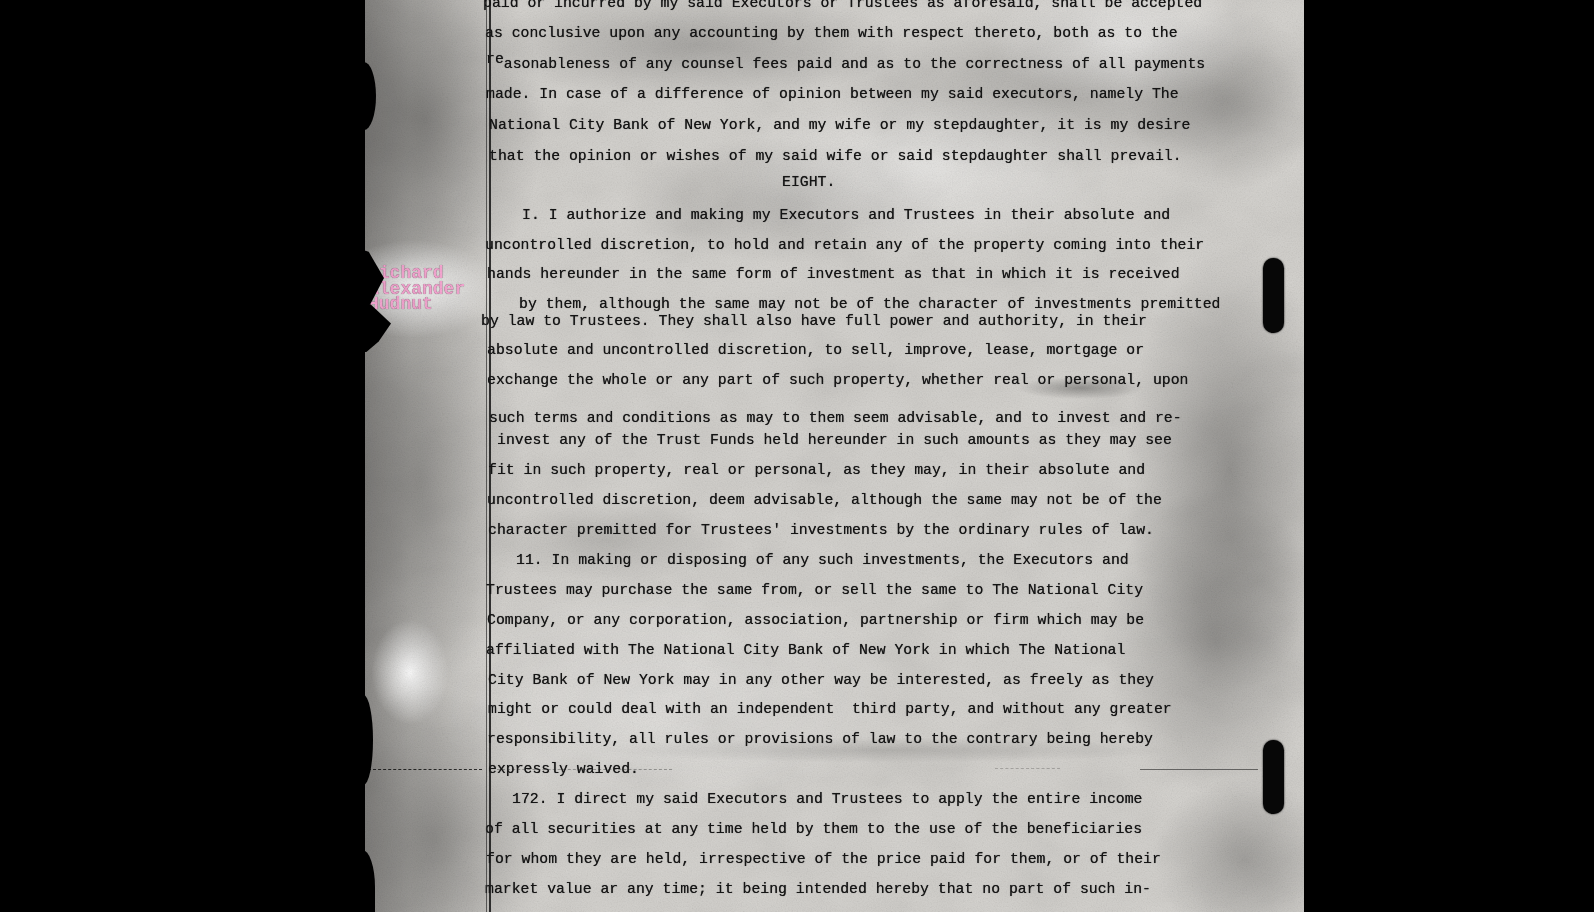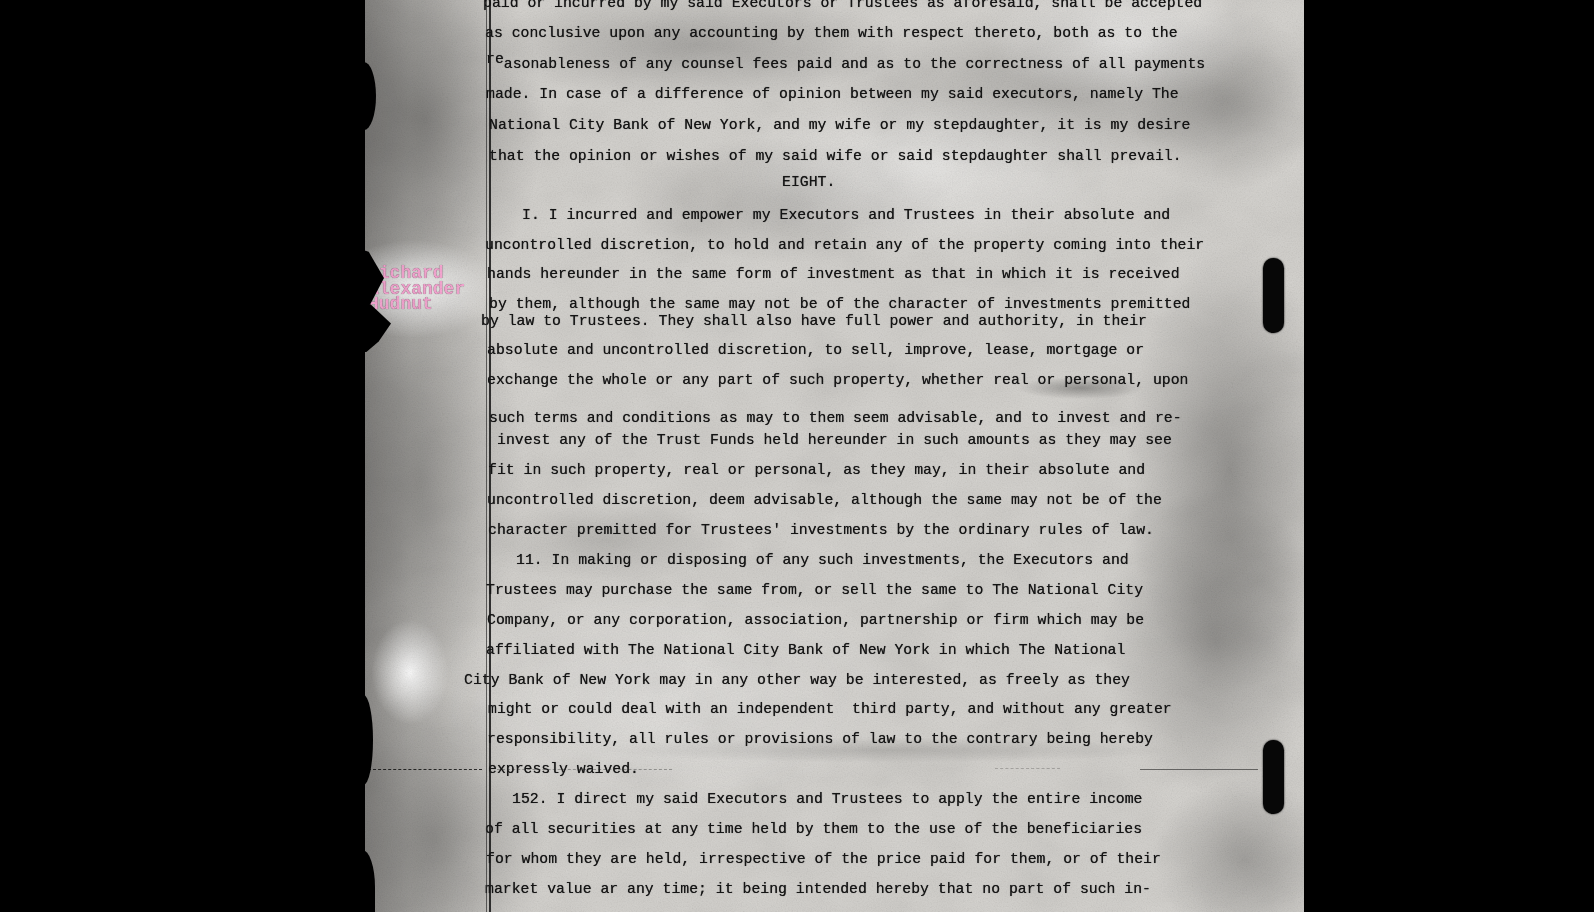--- a/index.html
+++ b/index.html
@@ -65,41 +65,41 @@
   </div>
 
   <div id="text-layer">
       <div class="scan-line" style="left: 483px; top: -7px;">paid or incurred by my said Executors or Trustees as aforesaid, shall be accepted</div>
       <div class="scan-line" style="left: 485px; top: 23px;">as conclusive upon any accounting by them with respect thereto, both as to the</div>
       <div class="scan-line" style="left: 486px; top: 54px;"><span class="sup">re</span>asonableness of any counsel fees paid and as to the correctness of all payments</div>
       <div class="scan-line" style="left: 486px; top: 84px;">made. In case of a difference of opinion between my said executors, namely The</div>
       <div class="scan-line" style="left: 489px; top: 115px;">National City Bank of New York, and my wife or my stepdaughter, it is my desire</div>
       <div class="scan-line" style="left: 489px; top: 146px; font-family: Liberation Mono, monospace;">that the opinion or wishes of my said wife or said stepdaughter shall prevail.</div>
       <div class="scan-line" style="left: 782px; top: 172px; text-align: right;">EIGHT.</div>
-      <div class="scan-line" style="left: 522px; top: 205px;">I. I incurred and empower my Executors and Trustees in their absolute and</div>
+      <div class="scan-line" style="left: 522px; top: 205px;">I. I authorize and making my Executors and Trustees in their absolute and</div>
       <div class="scan-line" style="left: 485px; top: 235px;">uncontrolled discretion, to hold and retain any of the property coming into their</div>
       <div class="scan-line" style="left: 487px; top: 264px;">hands hereunder in the same form of investment as that in which it is received</div>
-      <div class="scan-line" style="left: 489px; top: 294px;">by them, although the same may not be of the character of investments premitted</div>
+      <div class="scan-line" style="left: 489px; top: 294px; padding-left: 30px;">by them, although the same may not be of the character of investments premitted</div>
       <div class="scan-line" style="left: 481px; top: 311px;">by law to Trustees. They shall also have full power and authority, in their</div>
       <div class="scan-line" style="left: 487px; top: 340px; text-align: right;">absolute and uncontrolled discretion, to sell, improve, lease, mortgage or</div>
       <div class="scan-line" style="left: 487px; top: 370px;">exchange the whole or any part of such property, whether real or personal, upon</div>
       <div class="scan-line" style="left: 489px; top: 408px;">such terms and conditions as may to them seem advisable, and to invest and re-</div>
       <div class="scan-line" style="left: 487px; top: 430px; margin-left: 10px;">invest any of the Trust Funds held hereunder in such amounts as they may see</div>
       <div class="scan-line" style="left: 488px; top: 460px;">fit in such property, real or personal, as they may, in their absolute and</div>
       <div class="scan-line" style="left: 487px; top: 490px;">uncontrolled discretion, deem advisable, although the same may not be of the</div>
       <div class="scan-line" style="left: 488px; top: 520px;">character premitted for Trustees' investments by the ordinary rules of law.</div>
       <div class="scan-line" style="left: 516px; top: 550px;">11. In making or disposing of any such investments, the Executors and</div>
       <div class="scan-line" style="left: 486px; top: 580px;">Trustees may purchase the same from, or sell the same to The National City</div>
       <div class="scan-line" style="left: 487px; top: 610px;">Company, or any corporation, association, partnership or firm which may be</div>
       <div class="scan-line" style="left: 486px; top: 640px;">affiliated with The National City Bank of New York in which The National</div>
-      <div class="scan-line" style="left: 464px; top: 670px;">City Bank of New York may in any other way be interested, as freely as they</div>
+      <div class="scan-line" style="left: 488px; top: 670px;">City Bank of New York may in any other way be interested, as freely as they</div>
       <div class="scan-line" style="left: 488px; top: 699px;">might or could deal with an independent  third party, and without any greater</div>
       <div class="scan-line" style="left: 487px; top: 729px;">responsibility, all rules or provisions of law to the contrary being hereby</div>
       <div class="scan-line" style="left: 488px; top: 759px;">expressly waived.</div>
-      <div class="scan-line" style="left: 512px; top: 789px;">152. I direct my said Executors and Trustees to apply the entire income</div>
+      <div class="scan-line" style="left: 512px; top: 789px;">172. I direct my said Executors and Trustees to apply the entire income</div>
       <div class="scan-line" style="left: 485px; top: 819px;">of all securities at any time held by them to the use of the beneficiaries</div>
       <div class="scan-line" style="left: 486px; top: 849px;">for whom they are held, irrespective of the price paid for them, or of their</div>
       <div class="scan-line" style="left: 485px; top: 879px;">market value ar any time; it being intended hereby that no part of such in-</div>
     </div>
 
   <div class="fold fold-1"></div>
   <div class="fold fold-2"></div>
   <div class="fold fold-3"></div>
   <div class="fold fold-4"></div>
 

